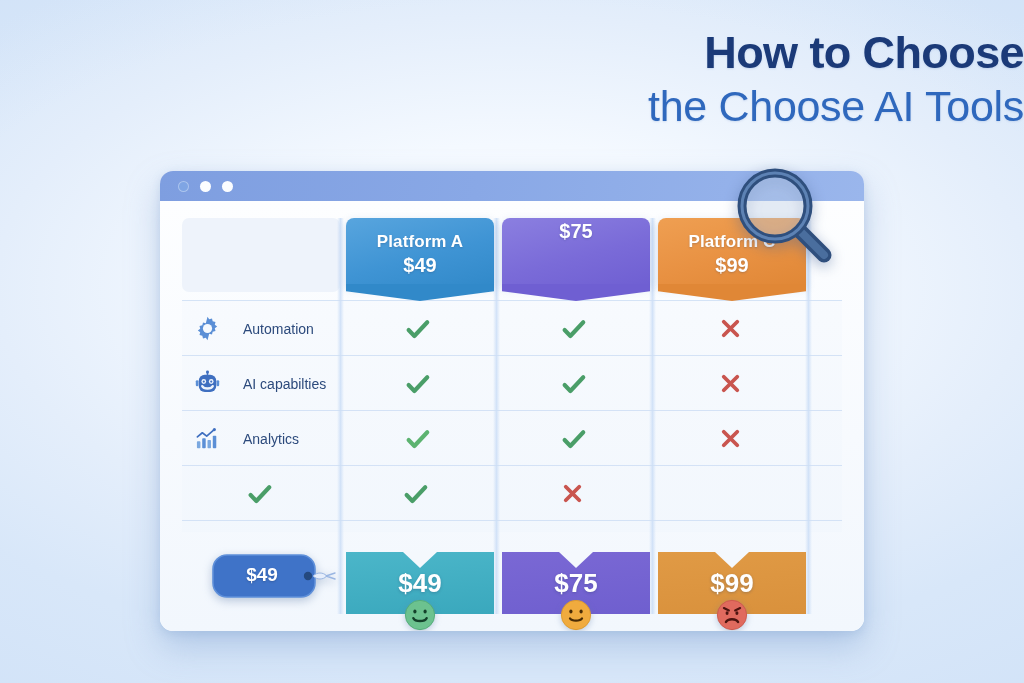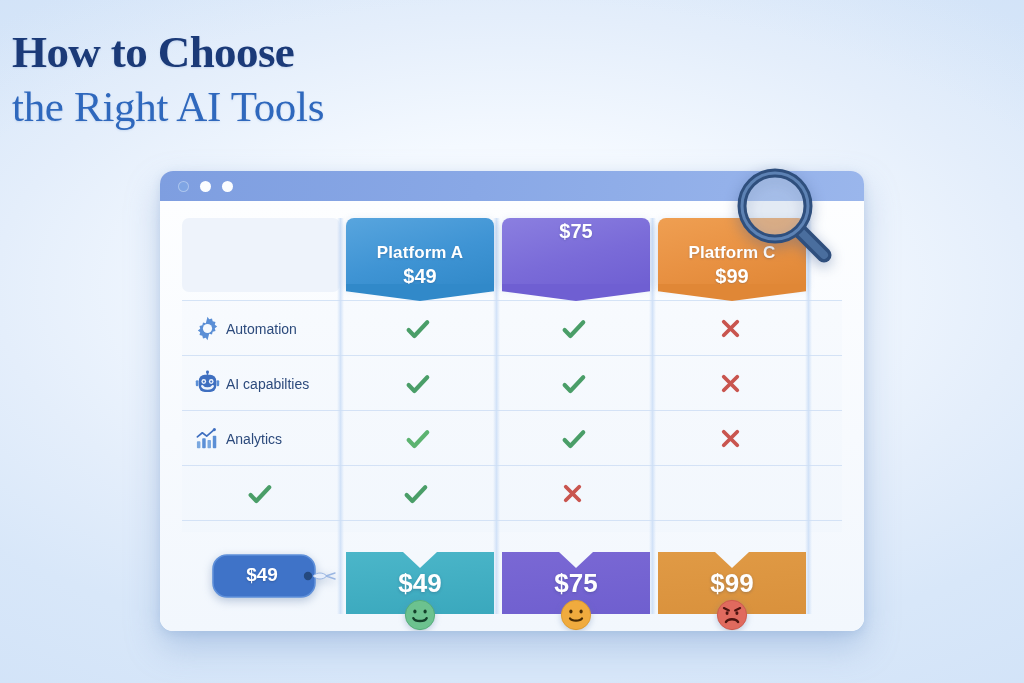--- a/index.html
+++ b/index.html
@@ -25,26 +25,25 @@
   #bg-vign {
     position: absolute;
     inset: 0;
     background:
       radial-gradient(ellipse 120% 95% at 50% 50%, rgba(255,255,255,0) 52%, rgba(186,211,243,0.55) 100%);
   }
 
   
   #title-block {
     position: absolute;
-    left: 12px;
+    left: 0;
     right: 0;
     top: 26px;
-    text-align: left;
+    text-align: right;
     z-index: 5;
-    font-family: Liberation Serif, serif;
   }
   #title-line1 {
     font-size: 45px;
     font-weight: bold;
     color: #1b3a78;
     letter-spacing: -0.6px;
     line-height: 1.18;
     text-shadow: 0 1px 2px rgba(140,170,215,0.35);
   }
   #title-line2 {
@@ -142,21 +141,21 @@
     height: 68px;
     border-radius: 8px 8px 0 0;
     color: #ffffff;
     text-align: center;
     z-index: 3;
     box-shadow: 0 3px 8px rgba(110,145,200,0.30);
   }
   .phead .pname {
     font-size: 17px;
     font-weight: bold;
-    padding-top: 25px;
+    padding-top: 14px;
     letter-spacing: 0.1px;
     text-shadow: 0 1px 2px rgba(40,60,100,0.25);
   }
   .phead .pprice {
     font-size: 20px;
     font-weight: bold;
     padding-top: 2px;
     text-shadow: 0 1px 2px rgba(40,60,100,0.25);
   }
   
@@ -182,21 +181,21 @@
     left: 0;
     width: 100%;
     height: 55px;
     display: flex;
     align-items: center;
   }
   .flabel {
     width: 158px;
     display: flex;
     align-items: center;
-    gap: 4px;
+    gap: 21px;
     padding-left: 10px;
     box-sizing: border-box;
     text-align: center;
   }
   .ficon {
     width: 30px;
     height: 30px;
     flex: 0 0 30px;
     display: flex;
     align-items: center;
@@ -289,21 +288,21 @@
   }
 </style>
 </head>
 <body>
 
 <div id="bg"></div>
 <div id="bg-vign"></div>
 
 <div id="title-block">
   <div id="title-line1">How to Choose</div>
-  <div id="title-line2">the Right AI Tools</div>
+  <div id="title-line2">the Choose AI Tools</div>
 </div>
 
 <div id="window">
 
   <div id="titlebar">
     <span class="dot d1"></span>
     <span class="dot d2"></span>
     <span class="dot d3"></span>
   </div>
 

